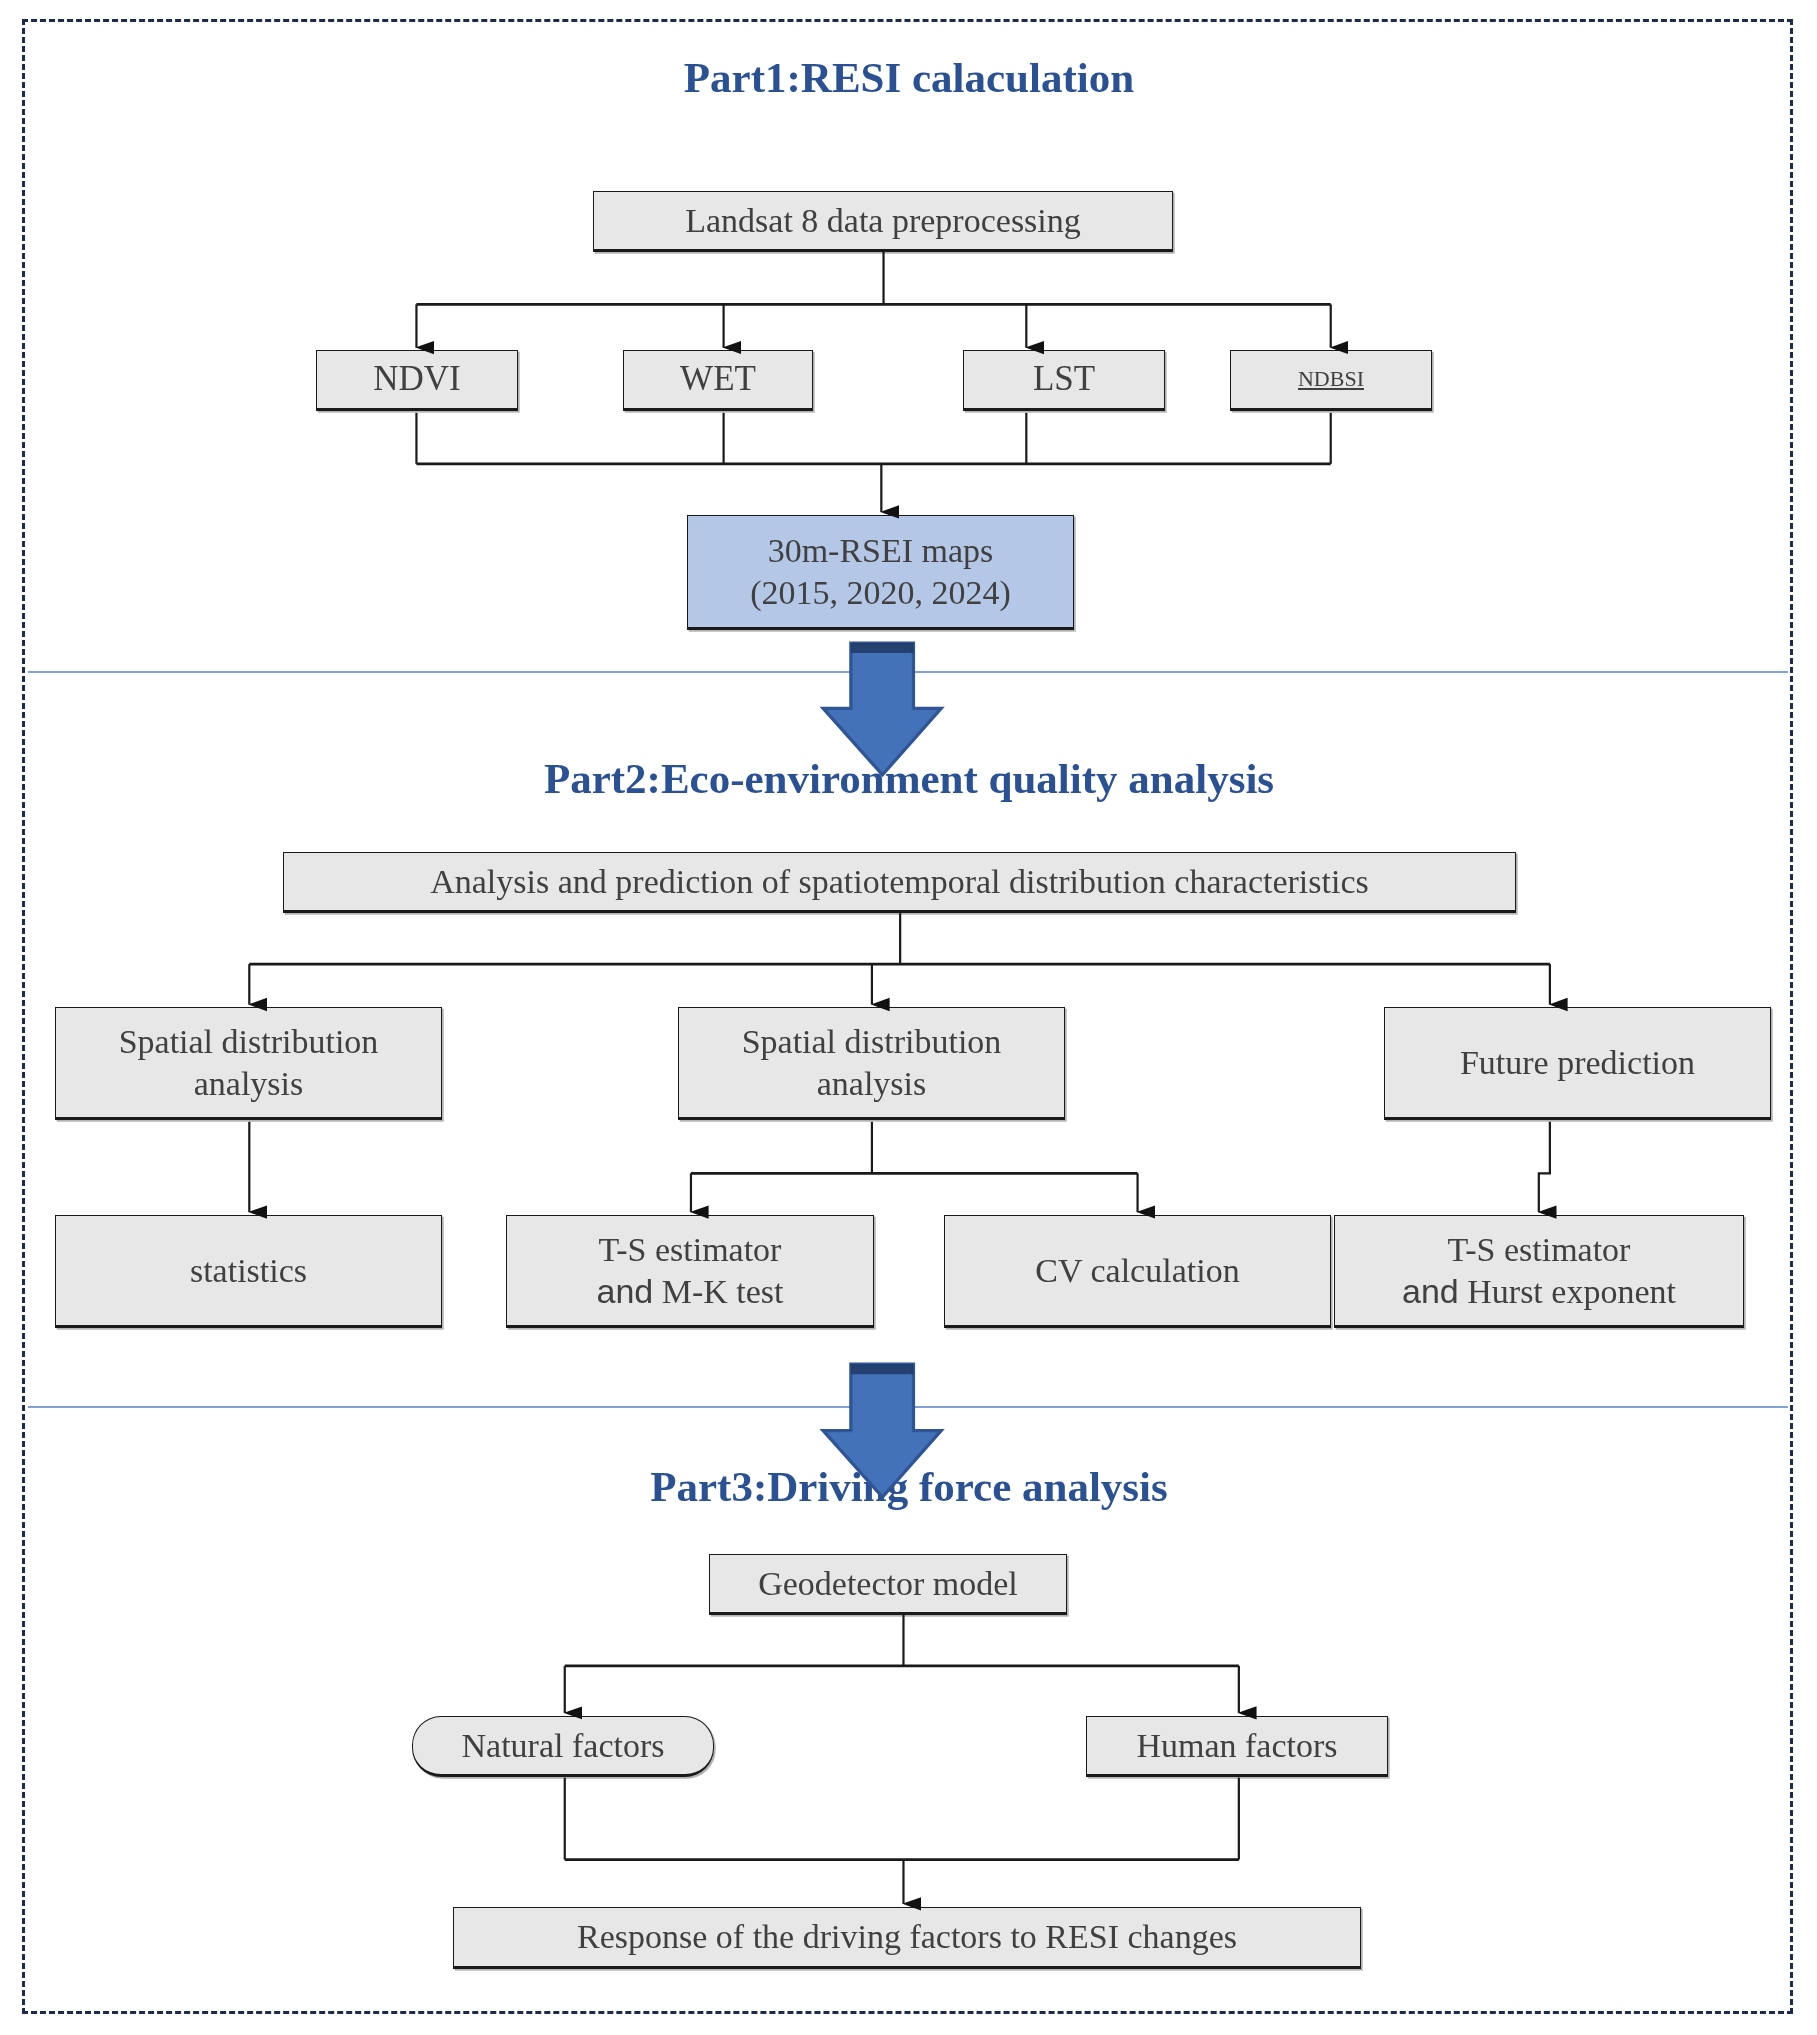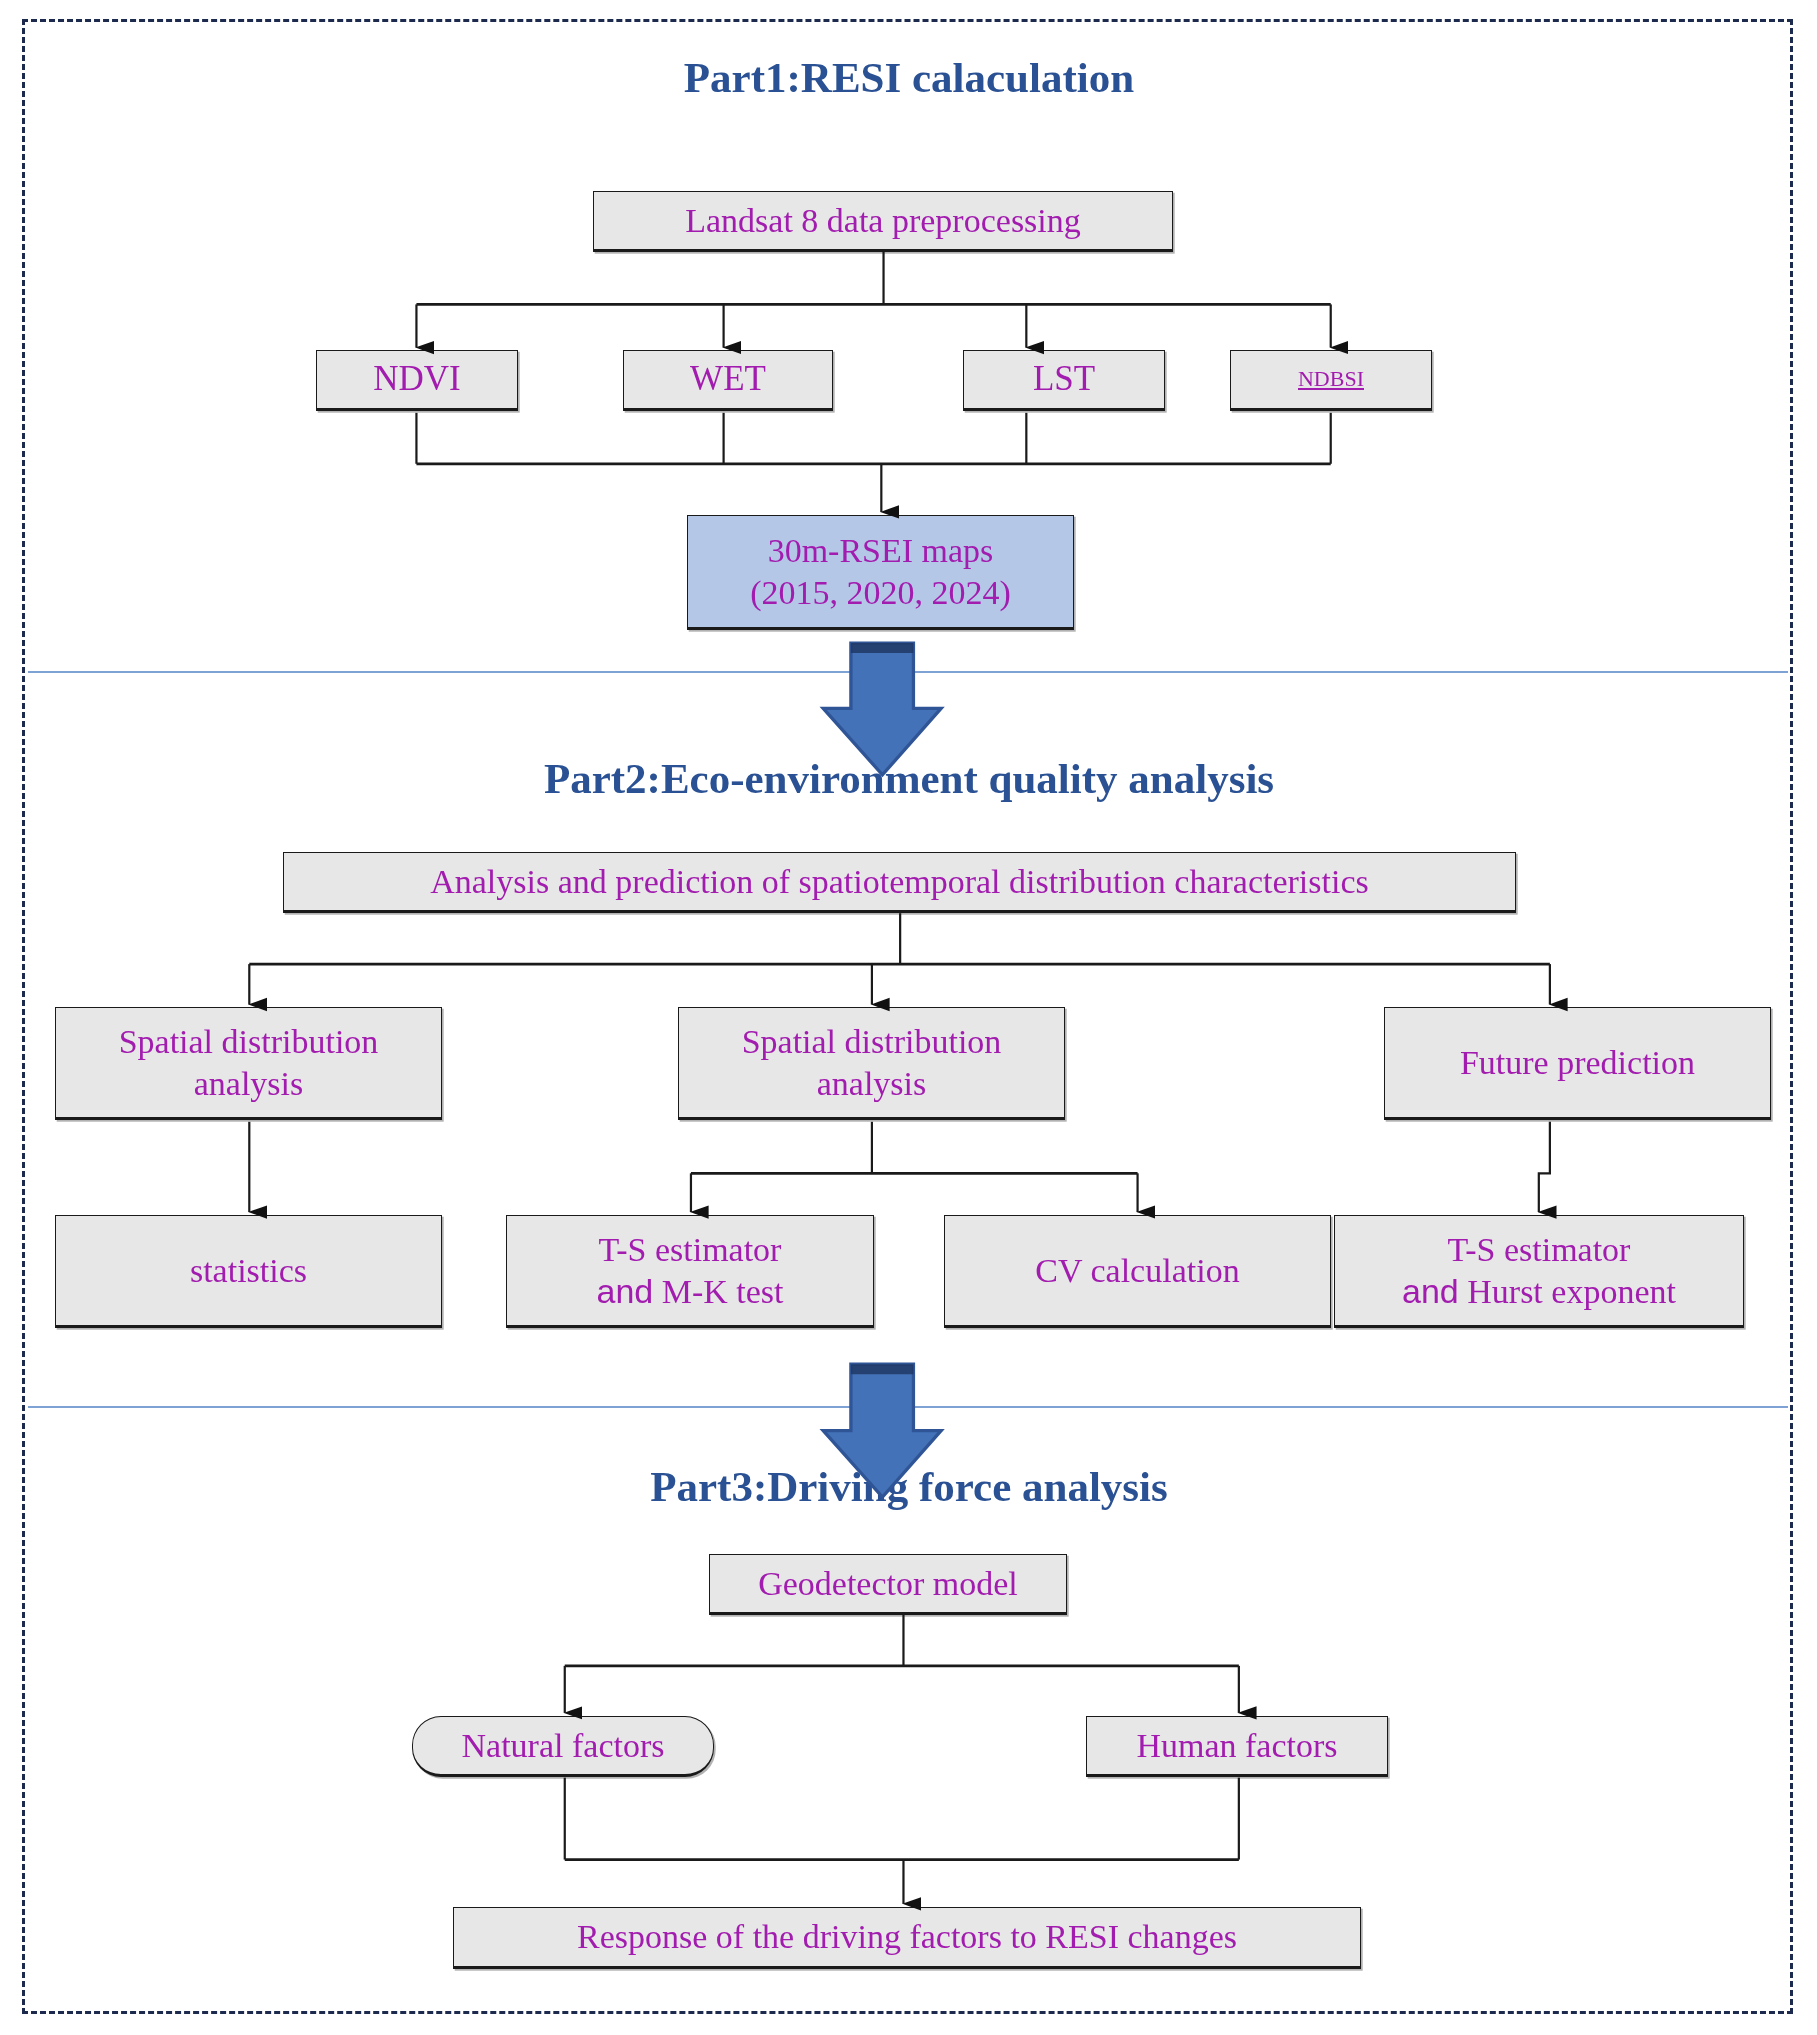--- a/index.html
+++ b/index.html
@@ -24,21 +24,21 @@
 
   .node{
     position:absolute;box-sizing:border-box;
     background:#e7e7e7;
     border:1.7px solid #1a1a1a;
     border-bottom-width:3.9px;
     box-shadow:1.7px 1.7px 0 rgba(0,0,0,0.30);
     display:flex;align-items:center;justify-content:center;
     text-align:center;
     font-family:"Liberation Serif", serif;
-    color:#a21caf;
+    color:#404040;
     line-height:1.22;
     padding:0 19px;
   }
   .node.blue{background:#b4c7e7;}
   .node .txt{display:block;width:100%;}
   .node .mix{font-family:"Liberation Sans", sans-serif;}
 
   svg.wires{position:absolute;left:0;top:0;width:1818px;height:2035px;pointer-events:none;}
   .wire{stroke:#1a1a1a;stroke-width:4;fill:none;}
   .bus{stroke:#1a1a1a;stroke-width:5;fill:none;}
@@ -53,21 +53,21 @@
 
   <div class="part-title" style="left:0;top:53px;width:1818px;">Part1:RESI calaculation</div>
 
   <div class="node" style="left:593px;top:191px;width:580px;height:61px;font-size:34px;">
     <span class="txt">Landsat 8 data preprocessing</span>
   </div>
 
   <div class="node" style="left:316px;top:350px;width:202px;height:61px;font-size:35px;">
     <span class="txt">NDVI</span>
   </div>
-  <div class="node" style="left:623px;top:350px;width:210px;height:61px;font-size:35px;">
+  <div class="node" style="left:623px;top:350px;width:190px;height:61px;font-size:35px;">
     <span class="txt">WET</span>
   </div>
   <div class="node" style="left:925px;top:350px;width:202px;height:61px;font-size:35px;margin-left:38px;">
     <span class="txt">LST</span>
   </div>
   <div class="node" style="left:1230px;top:350px;width:202px;height:61px;font-size:22px;text-decoration:underline;">
     <span class="txt">NDBSI</span>
   </div>
 
   <div class="node blue" style="left:687px;top:515px;width:387px;height:115px;font-size:34px;flex-direction:column;">

